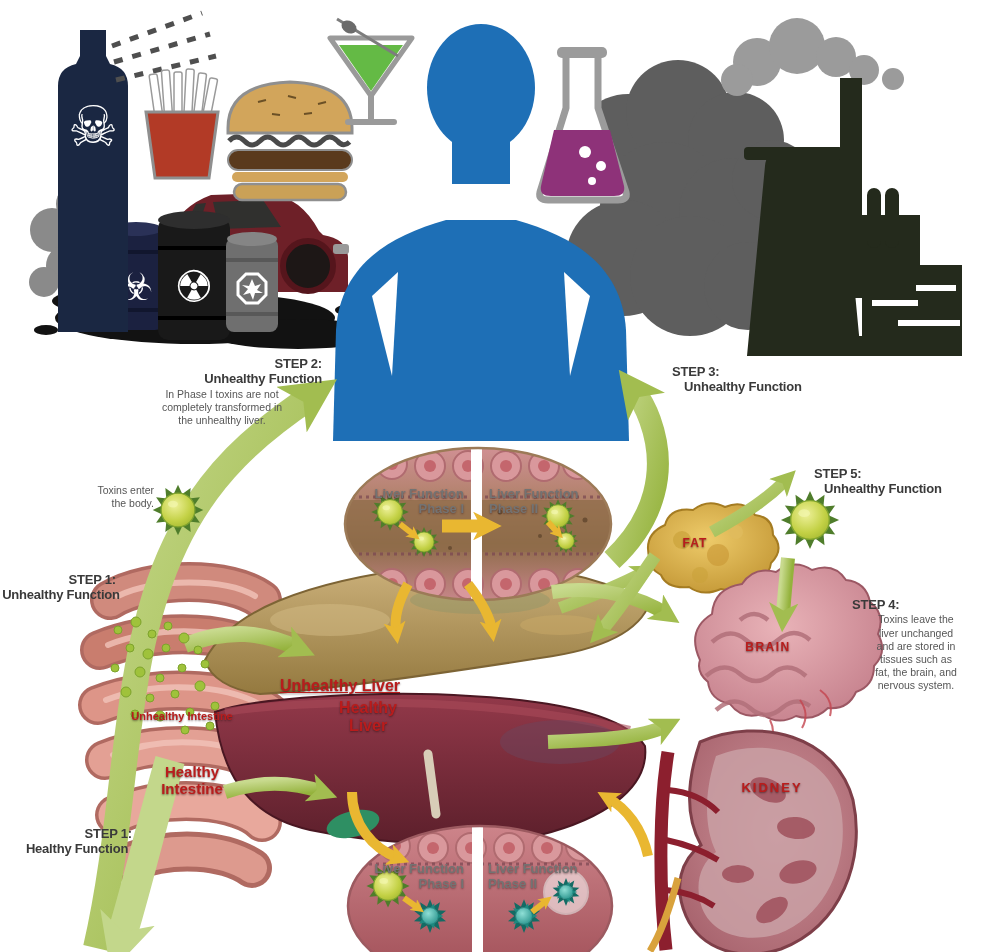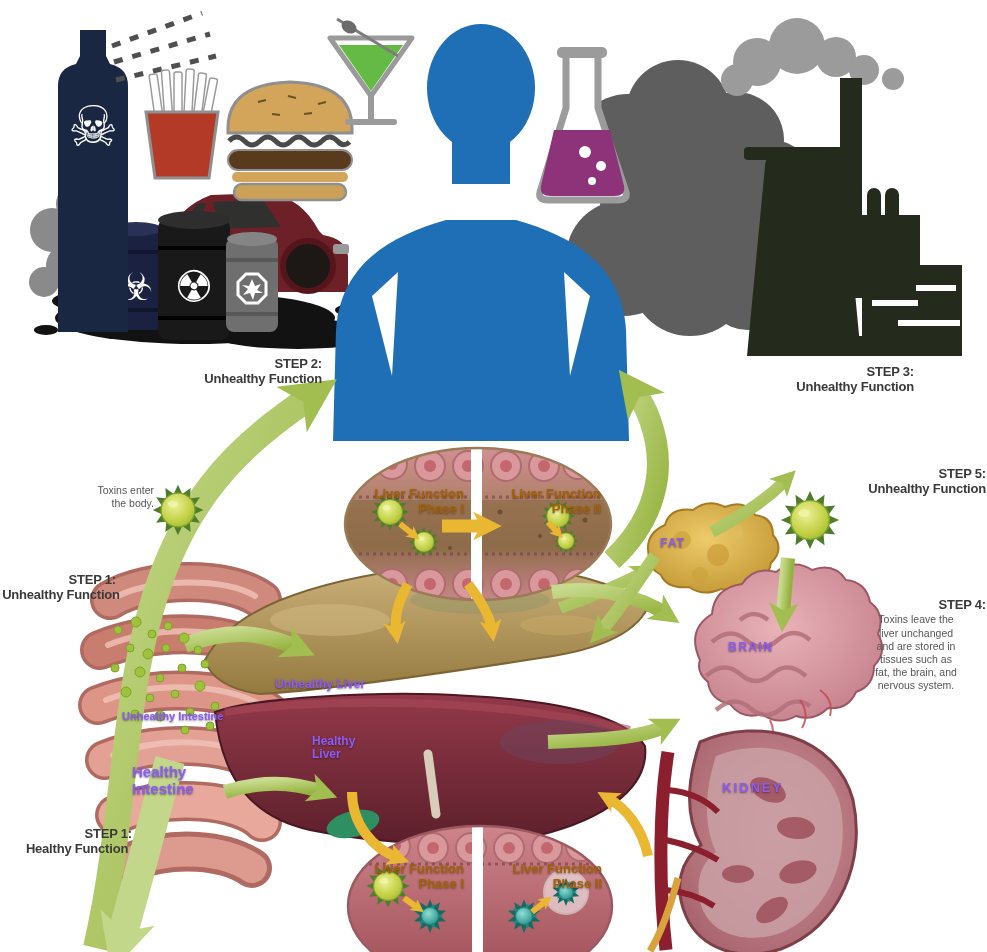--- a/index.html
+++ b/index.html
@@ -3,25 +3,25 @@
 <meta charset="utf-8">
 <style>
   html,body{margin:0;padding:0;background:#fff;}
   #stage{position:relative;width:987px;height:952px;overflow:hidden;background:#fff;
          font-family:"Liberation Sans",sans-serif;}
   #art{position:absolute;left:0;top:0;}
   .step{position:absolute;color:#3a3a3a;}
   .step .t,.step .s{font-weight:bold;font-size:13px;letter-spacing:-0.2px;line-height:1.18;white-space:pre-line;}
   .step .b{font-size:10.5px;color:#565656;line-height:1.26;margin-top:1px;white-space:pre-line;}
   .note{position:absolute;font-size:10.5px;color:#565656;line-height:1.25;text-align:right;white-space:pre-line;}
-  .olabel{position:absolute;color:#8b5cf6;font-weight:bold;text-align:left;
+  .olabel{position:absolute;color:#b91c1c;font-weight:bold;text-align:center;
           text-shadow:0 1px 2px rgba(40,20,20,.6);white-space:pre-line;}
-  .plabel{position:absolute;color:#a16207;font-weight:bold;font-size:13px;line-height:1.12;
+  .plabel{position:absolute;color:#737373;font-weight:bold;font-size:13px;line-height:1.12;
           text-shadow:0 1px 2px rgba(60,30,30,.55);}
-  .ar{text-align:right}.al{text-align:right}.ac{text-align:center}
+  .ar{text-align:right}.al{text-align:left}.ac{text-align:center}
 </style>
 </head>
 <body>
 
 <div id="stage">
 
 <svg id="art" width="987" height="952" viewBox="0 0 987 952">
   <defs>
     <linearGradient id="gArr" x1="0" y1="0" x2="1" y2="1">
       <stop offset="0" stop-color="#c8da8e"></stop>
@@ -490,20 +490,23 @@
         <circle cx="185" cy="730" r="4"></circle>
   </g>
 </svg>
 
 <div class="note" style="left:62px;top:484px;width:92px;">Toxins enter
 the body.</div>
 
 <div class="step" style="left:122px;top:356px;width:200px;">
   <div class="t ar">STEP 2:</div>
   <div class="s ar">Unhealthy Function</div>
+  <div class="b ac">In Phase I toxins are not
+completely transformed in
+the unhealthy liver.</div>
 </div>
 
 <div class="step" style="left:668px;top:364px;width:246px;">
   <div class="t al" style="padding-left:4px">STEP 3:</div>
   <div class="s al" style="padding-left:16px">Unhealthy Function</div>
 </div>
 
 <div class="step" style="left:810px;top:466px;width:176px;">
   <div class="t al" style="padding-left:4px">STEP 5:</div>
   <div class="s al" style="padding-left:14px">Unhealthy Function</div>
@@ -522,22 +525,22 @@
 tissues such as
 fat, the brain, and
 nervous system.</div>
 </div>
 
 <div class="step" style="left:12px;top:826px;width:130px;">
   <div class="t ar" style="padding-right:10px">STEP 1:</div>
   <div class="s ac">Healthy Function</div>
 </div>
 
-<div class="olabel" style="left:275px;top:677px;width:130px;font-size:12px;">Unhealthy Liver</div>
-<div class="olabel" style="left:312px;top:699px;width:90px;font-size:12px;line-height:1.1;margin-top:36px;">Healthy
+<div class="olabel" style="left:275px;top:677px;width:130px;font-size:16px;text-decoration:underline;">Unhealthy Liver</div>
+<div class="olabel" style="left:323px;top:699px;width:90px;font-size:16px;line-height:1.1;">Healthy
 Liver</div>
 <div class="olabel" style="left:122px;top:710px;width:120px;font-size:11px;">Unhealthy Intestine</div>
 <div class="olabel" style="left:132px;top:763px;width:120px;font-size:15px;">Healthy Intestine</div>
 <div class="olabel" style="left:660px;top:536px;width:70px;font-size:12px;letter-spacing:1px;">FAT</div>
 <div class="olabel" style="left:728px;top:640px;width:80px;font-size:12px;letter-spacing:1.5px;">BRAIN</div>
 <div class="olabel" style="left:722px;top:780px;width:100px;font-size:13px;letter-spacing:2px;">KIDNEY</div>
 
 <div class="plabel ar" style="left:352px;top:487px;width:112px;">
   <div>Liver Function</div>
   <div>Phase I</div>

